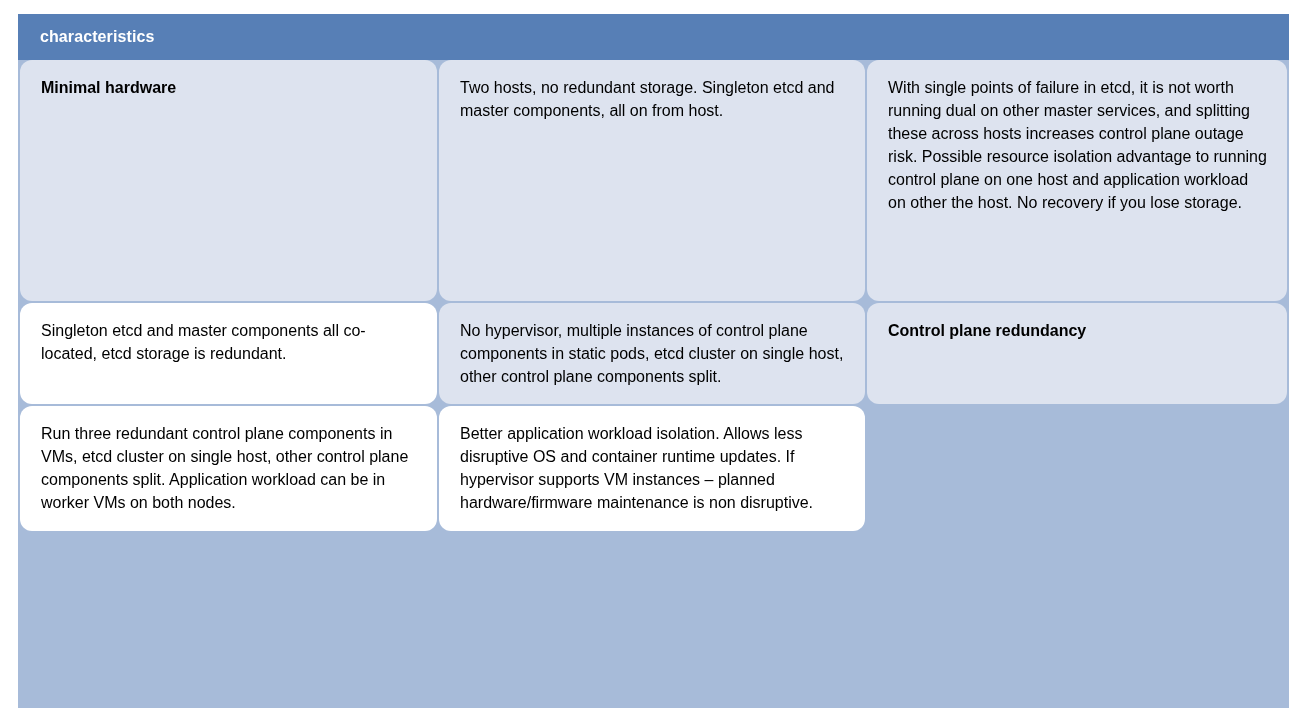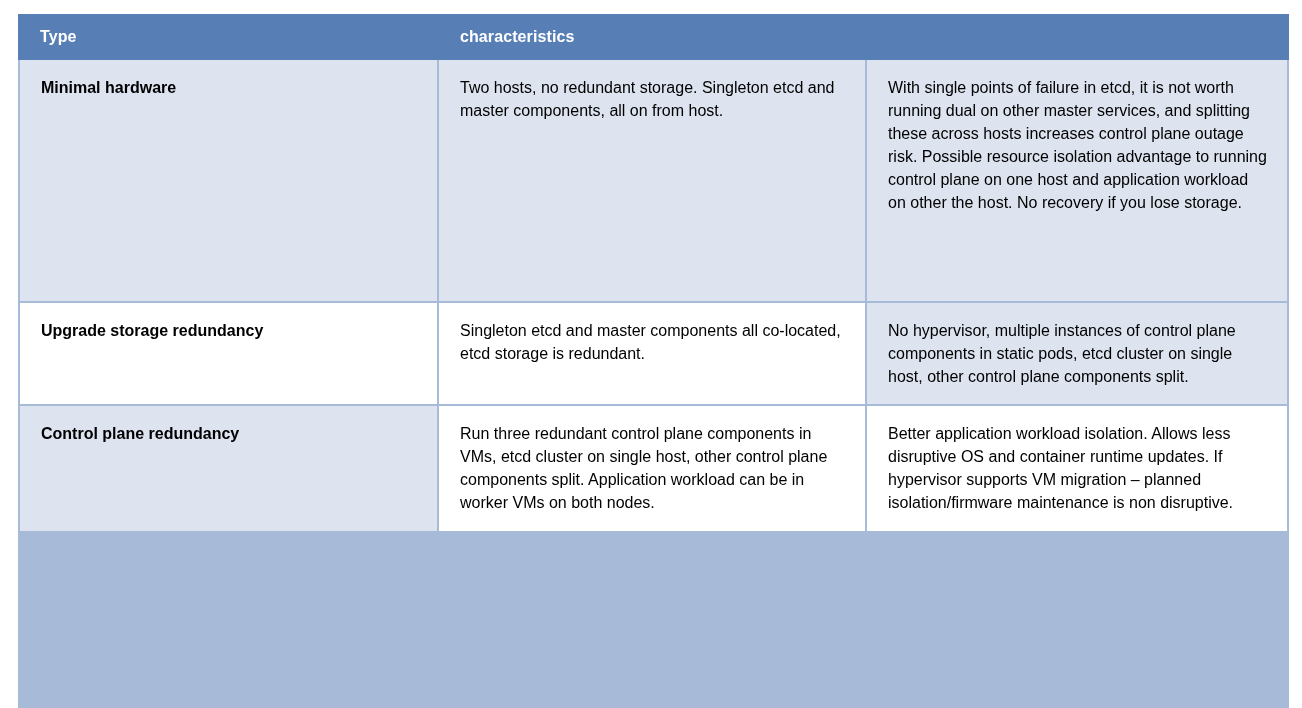--- a/index.html
+++ b/index.html
@@ -53,45 +53,44 @@
     gap: 2px;
     background: var(--border);
     border: 2px solid var(--border);
     border-top: none;
   }
   .td {
     padding: 16px 20px 16px 21px;
     font-size: 16px;
     line-height: 23px;
     background: var(--row_bg);
+    border-radius: 12px;
   }
   .td.alt { background: var(--row_alt_bg); }
   .td.type-cell { font-weight: bold; }
 </style>
 </head>
 <body>
 
 <div class="stage">
   <div class="doc-table">
 
     <div class="thead">
-      <div class="th">Type</div>
       <div class="th">characteristics</div>
     </div>
 
     <div class="tbody">
 
       <div class="td alt type-cell">Minimal hardware</div>
       <div class="td alt">Two hosts, no redundant storage. Singleton etcd and master components, all on from host.</div>
       <div class="td alt">With single points of failure in etcd, it is not worth running dual on other master services, and splitting these across hosts increases control plane outage risk. Possible resource isolation advantage to running control plane on one host and application workload on other the host. No recovery if you lose storage.</div>
 
-      <div class="td type-cell">Upgrade storage redundancy</div>
       <div class="td">Singleton etcd and master components all co-located, etcd storage is redundant.</div>
 
       <div class="td alt">No hypervisor, multiple instances of control plane components in static pods, etcd cluster on single host, other control plane components split.</div>
       <div class="td alt type-cell">Control plane redundancy</div>
 
       <div class="td">Run three redundant control plane components in VMs, etcd cluster on single host, other control plane components split. Application workload can be in worker VMs on both nodes.</div>
-      <div class="td">Better application workload isolation. Allows less disruptive OS and container runtime updates. If hypervisor supports VM migration – planned isolation/firmware maintenance is non disruptive.</div>
+      <div class="td">Better application workload isolation. Allows less disruptive OS and container runtime updates. If hypervisor supports VM instances – planned hardware/firmware maintenance is non disruptive.</div>
     </div>
 
   </div>
 </div>
 
 </body></html>

